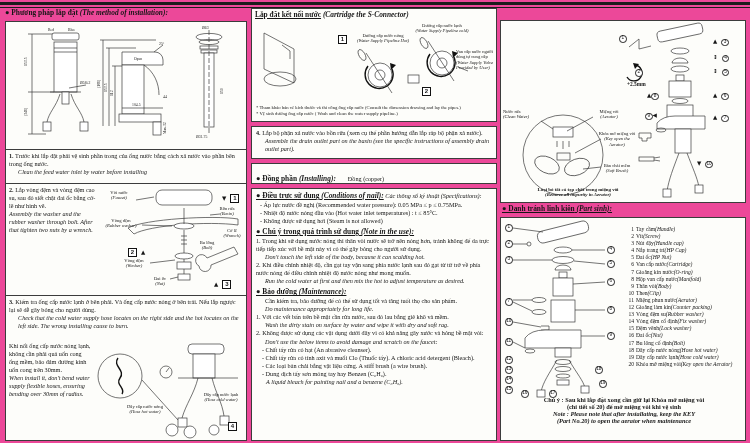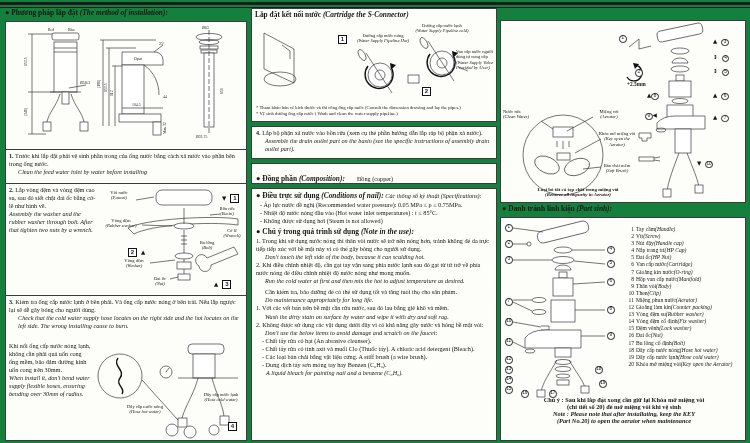--- a/index.html
+++ b/index.html
@@ -1,24 +1,24 @@
 <!DOCTYPE html>
 <html><head>
 <meta charset="utf-8">
 <style>
 *{margin:0;padding:0;box-sizing:border-box}
 html,body{width:750px;height:443px}
 body{background:#e9e9e5;font-family:"Liberation Serif",serif;color:#161616;position:relative;overflow:hidden}
-.page{position:absolute;inset:0;background:#15803d}
+.page{position:absolute;inset:0;background:#ec4899}
 .rule-a{position:absolute;left:0;top:2px;width:750px;height:3px;background:#1c1c1c}
 .rule-b{position:absolute;left:0;top:7px;width:750px;height:1px;background:#1c1c1c}
 .box{position:absolute;border:1px solid #3c3c3c;background:#fdfdfa}
 .en{font-style:italic}
 .bold{font-weight:bold}
-.ul{}
+.ul{text-decoration:underline}
 .h1{font-size:7.4px;font-weight:bold;line-height:1.2}
 .t{font-size:6.2px;line-height:1.3}
 .sq{display:inline-flex;align-items:center;justify-content:center;width:9px;height:9px;border:1.3px solid #111;background:#fff;font-weight:bold;font-size:6px;font-family:"Liberation Sans",sans-serif}
 .co{position:absolute;display:flex;align-items:center;justify-content:center;width:7.6px;height:7.6px;border:0.9px solid #222;border-radius:50%;background:#fff;font-size:4.7px;line-height:1;font-family:"Liberation Sans",sans-serif}
 .coin{display:inline-flex;align-items:center;justify-content:center;width:7.6px;height:7.6px;border:0.9px solid #222;border-radius:50%;background:#fff;font-size:4.7px;line-height:1;font-family:"Liberation Sans",sans-serif}
 .arr{font-family:"DejaVu Sans",sans-serif;font-size:5.6px;font-weight:bold;line-height:1}
 .lbl{position:absolute;font-size:4.6px;line-height:1.15;text-align:center}
 .lbl .en{display:block}
 .abs{position:absolute}
 .d{stroke:#3a3a3a;stroke-width:.7;fill:none}
@@ -223,39 +223,40 @@
       </div>
     </div>
 
     <div class="box t" style="left:0;top:126px;width:246px;height:33px;padding:2px 4px">
       <span class="bold">4.</span>
       <span>Lắp bộ phận xả nước vào bồn rửa (xem cụ thể phần hướng dẫn lắp ráp bộ phận xả nước).</span>
       <div class="en" style="margin-left:9px">Assemble the drain outlet part on the basin (see the specific instructions of assembly drain outlet part).</div>
     </div>
 
     <div class="box" style="left:0;top:163px;width:246px;height:21px;padding:3px 4px">
-      <span class="h1"><span>● Đồng phần</span><span class="en"> (Composition):</span></span>
+      <span class="h1"><span>● Đồng phần</span><span class="en"> (Installing):</span></span>
       <span class="t" style="margin-left:8px">Đồng (copper)</span>
     </div>
 
     <div class="box" style="left:0;top:188px;width:246px;height:253px;padding:3px 4px">
       <div class="sect">
         <div class="h1"><span class="ul">● Điều trực sử dụng</span><span class="en ul"> (Conditions of nail):</span><span class="en" style="font-weight:normal;font-size:6.2px">  Các thông số kỹ thuật (Specifications):</span></div>
         <div class="t" style="padding-left:4px">- Áp lực nước đề nghị (Recommended water pressure):  0.05 MPa    ≤   p  ≤  0.75MPa.</div>
         <div class="t" style="padding-left:4px">- Nhiệt độ nước nóng đầu vào (Hot water inlet temperatures) : t  ≤  85°C.</div>
         <div class="t" style="padding-left:4px">- Không được sử dụng hơi (Steam is not allowed)</div>
       </div>
       <div class="sect">
         <div class="h1"><span class="ul">● Chú ý trong quá trình sử dụng</span><span class="en ul"> (Note in the use):</span></div>
         <div class="t">1. Trong khi sử dụng nước nóng thì thân vòi nước sẽ trở nên nóng hơn, tránh không để da trực tiếp tiếp xúc với bề mặt này vì có thể gây bỏng cho người sử dụng.</div>
         <div class="t en" style="padding-left:9px">Don't touch the left side of the body, because it can scalding hot.</div>
         <div class="t">2. Khi điều chỉnh nhiệt độ, cần gạt tay vặn sang phía nước lạnh sau đó gạt từ từ trở về phía nước nóng để điều chỉnh nhiệt độ nước nóng như mong muốn.</div>
         <div class="t en" style="padding-left:9px">Run the cold water at first and then mix the hot to adjust temperature as desired.</div>
       </div>
       <div class="sect">
+        <div class="h1"><span class="ul">● Bảo dưỡng</span><span class="en ul"> (Maintenance):</span></div>
         <div class="t" style="padding-left:9px">Cần kiểm tra, bảo dưỡng để có thể sử dụng tốt và tăng tuổi thọ cho sản phẩm.</div>
         <div class="t en" style="padding-left:9px">Do maintenance appropriately for long life.</div>
         <div class="t">1. Với các vết bẩn trên bề mặt cần rửa nước, sau đó lau bằng giẻ khô và mềm.</div>
         <div class="t en" style="padding-left:9px">Wash the dirty stain on surface by water and wipe it with dry and soft rag.</div>
         <div class="t">2. Không được sử dụng các vật dụng dưới đây vì có khả năng gây xước và hỏng bề mặt vòi:</div>
         <div class="t en" style="padding-left:9px">Don't use the below items to avoid  damage and scratch on the faucet:</div>
         <div class="t" style="padding-left:6px">- Chất tẩy rửa có hạt (An abrasive cleanser).</div>
         <div class="t" style="padding-left:6px">- Chất tẩy rửa có tính axit và muối Clo (Thuốc tẩy). A chloric acid detergent (Bleach).</div>
         <div class="t" style="padding-left:6px">- Các loại bàn chải bằng vật liệu cứng. A stiff brush (a wire brush).</div>
         <div class="t" style="padding-left:6px">- Dung dịch tẩy sơn móng tay hay Benzen (C₆H₆).</div>

